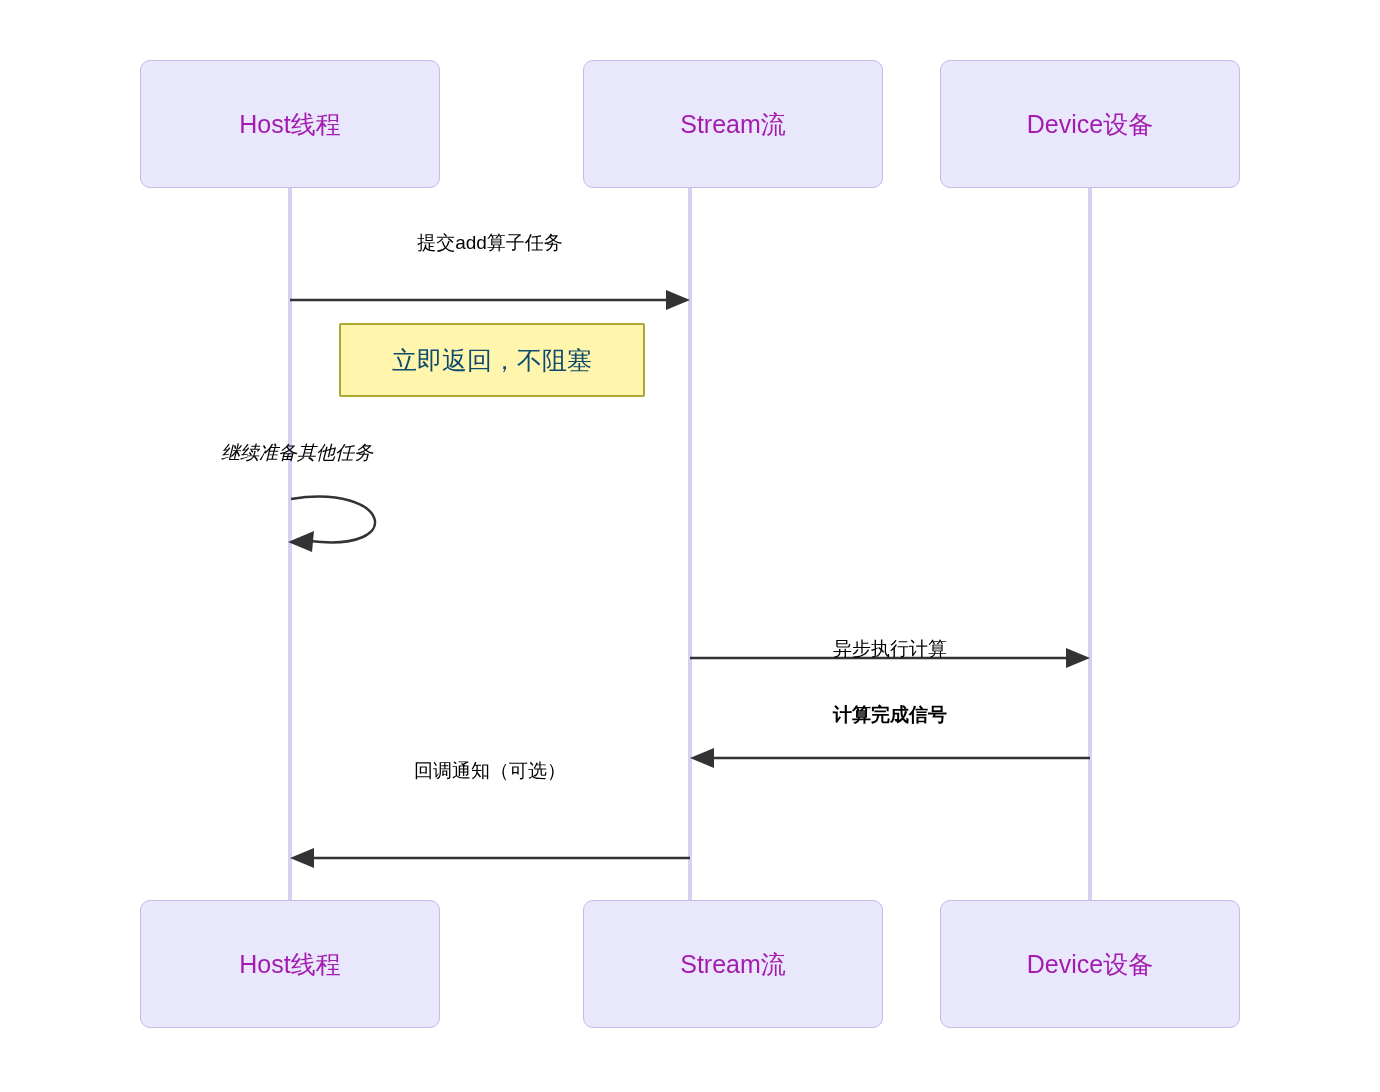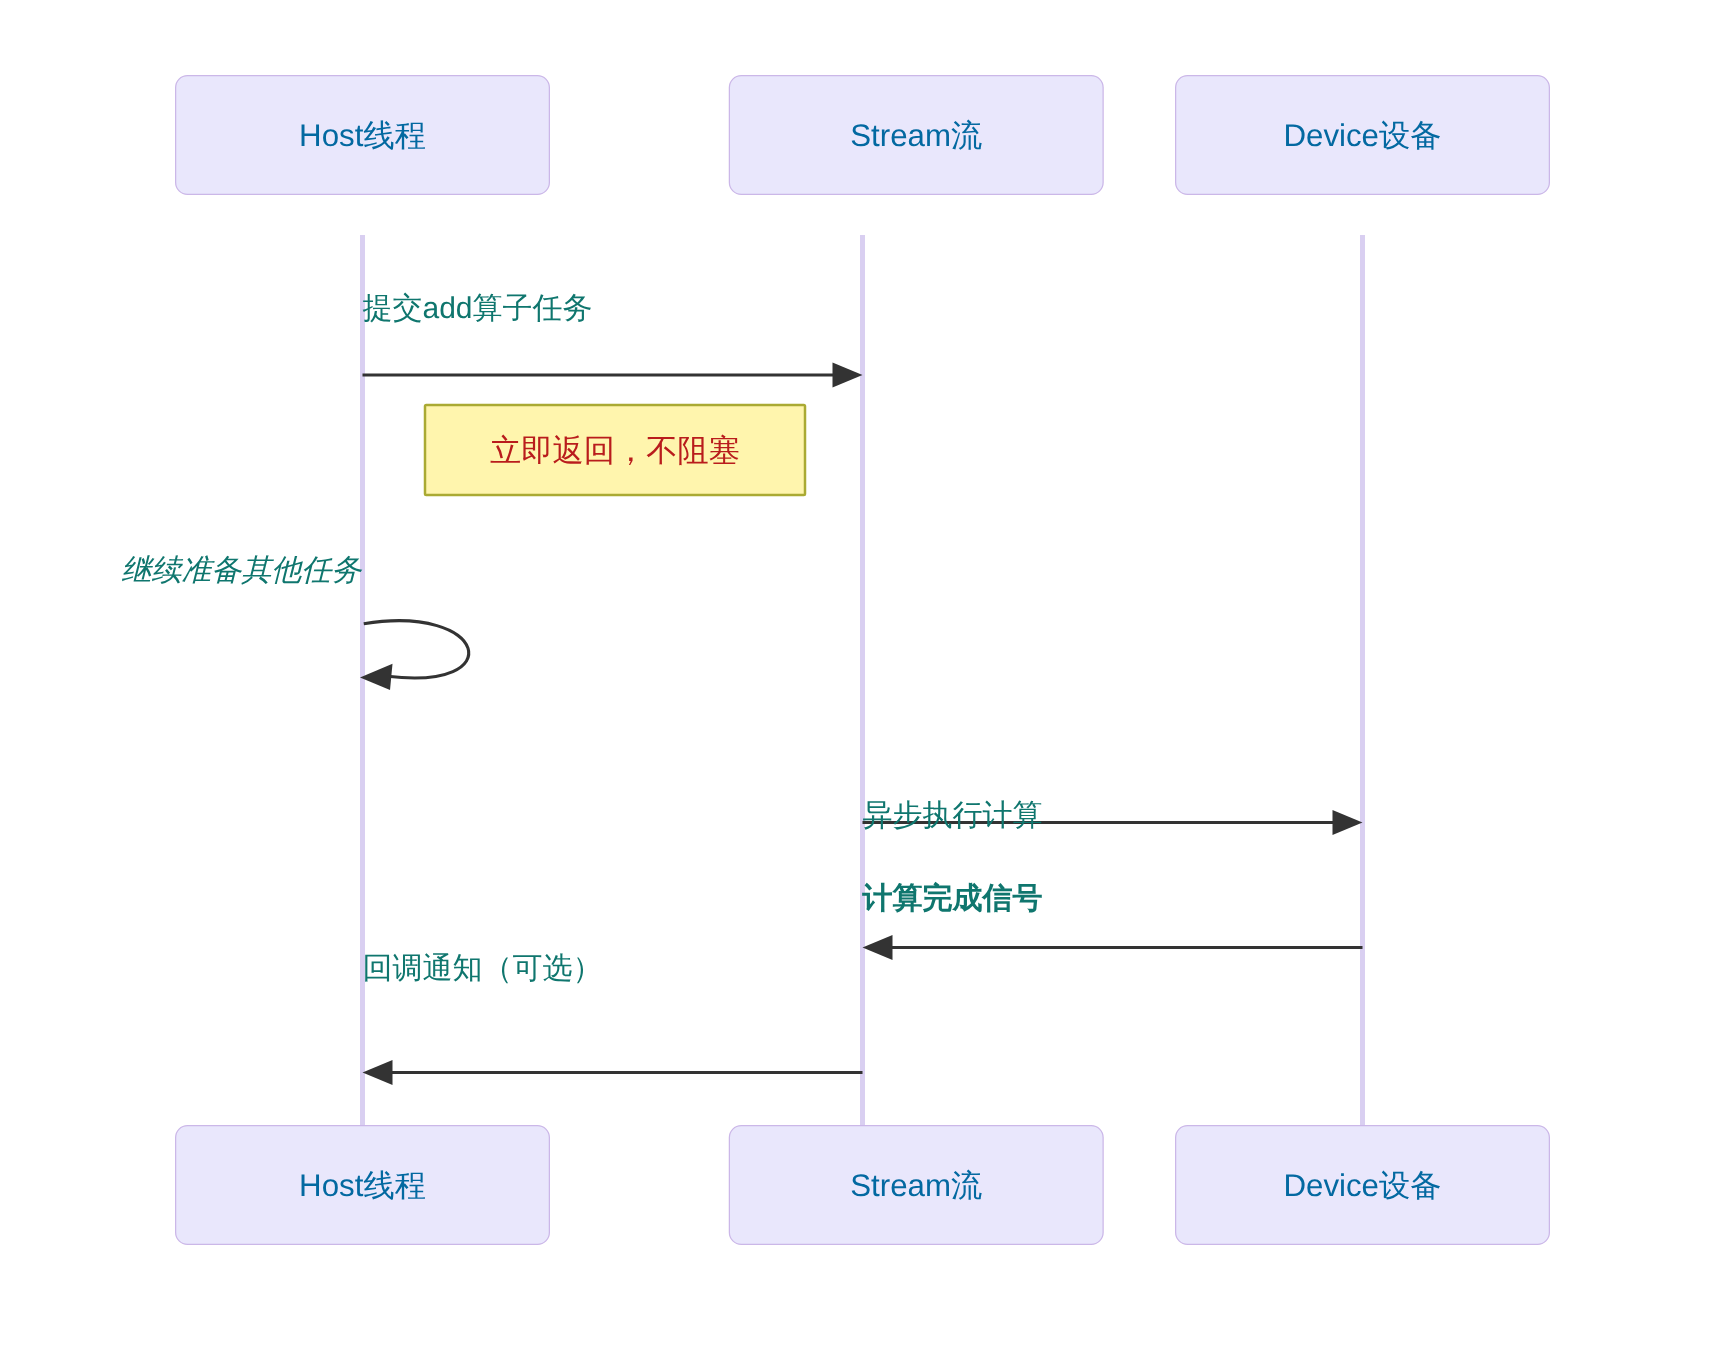--- a/index.html
+++ b/index.html
@@ -24,44 +24,44 @@
     background: #d9cff1;
   }
   .lifeline.host   { left: 288px; }
   .lifeline.stream { left: 688px; }
   .lifeline.device { left: 1088px; }
 
   
   .actor {
     position: absolute;
     width: 300px;
-    height: 96px;
+    height: 128px;
     background: #e9e7fc;
     border: 1.5px solid #cbb7e8;
     border-radius: 10px;
     box-sizing: border-box;
     display: flex;
     align-items: center;
     justify-content: center;
     font-size: 25px;
-    color: #0369a1;
+    color: #a21caf;
   }
   .actor.top    { top: 60px; }
   .actor.bottom { top: 900px; }
   .actor.host   { left: 140px; }
   .actor.stream { left: 540px; margin-left: 43px; }
   .actor.device { left: 940px; }
 
   
   .msg-label {
     position: absolute;
     width: 400px;
-    text-align: left;
-    font-size: 24px;
-    color: #0f766e;
+    text-align: center;
+    font-size: 19px;
+    color: #000000;
     white-space: nowrap;
   }
   .lbl-submit   { left: 290px; top: 230px; }
   .lbl-self     { left:  97px; top: 440px; font-style: italic; }
   .lbl-async    { left: 690px; top: 600px; margin-top: 36px; }
   .lbl-done     { left: 690px; top: 702px; font-weight: bold; }
   .lbl-callback { left: 290px; top: 758px; }
 
   
   .note {
@@ -71,21 +71,21 @@
     width: 306px;
     height: 74px;
     background: #fff5ad;
     border: 2px solid #aaaa33;
     border-radius: 2px;
     box-sizing: border-box;
     display: flex;
     align-items: center;
     justify-content: center;
     font-size: 25px;
-    color: #b91c1c;
+    color: #0c4a6e;
   }
 
   
   .arrows {
     position: absolute;
     left: 0;
     top: 0;
     width: 1380px;
     height: 1092px;
     pointer-events: none;

